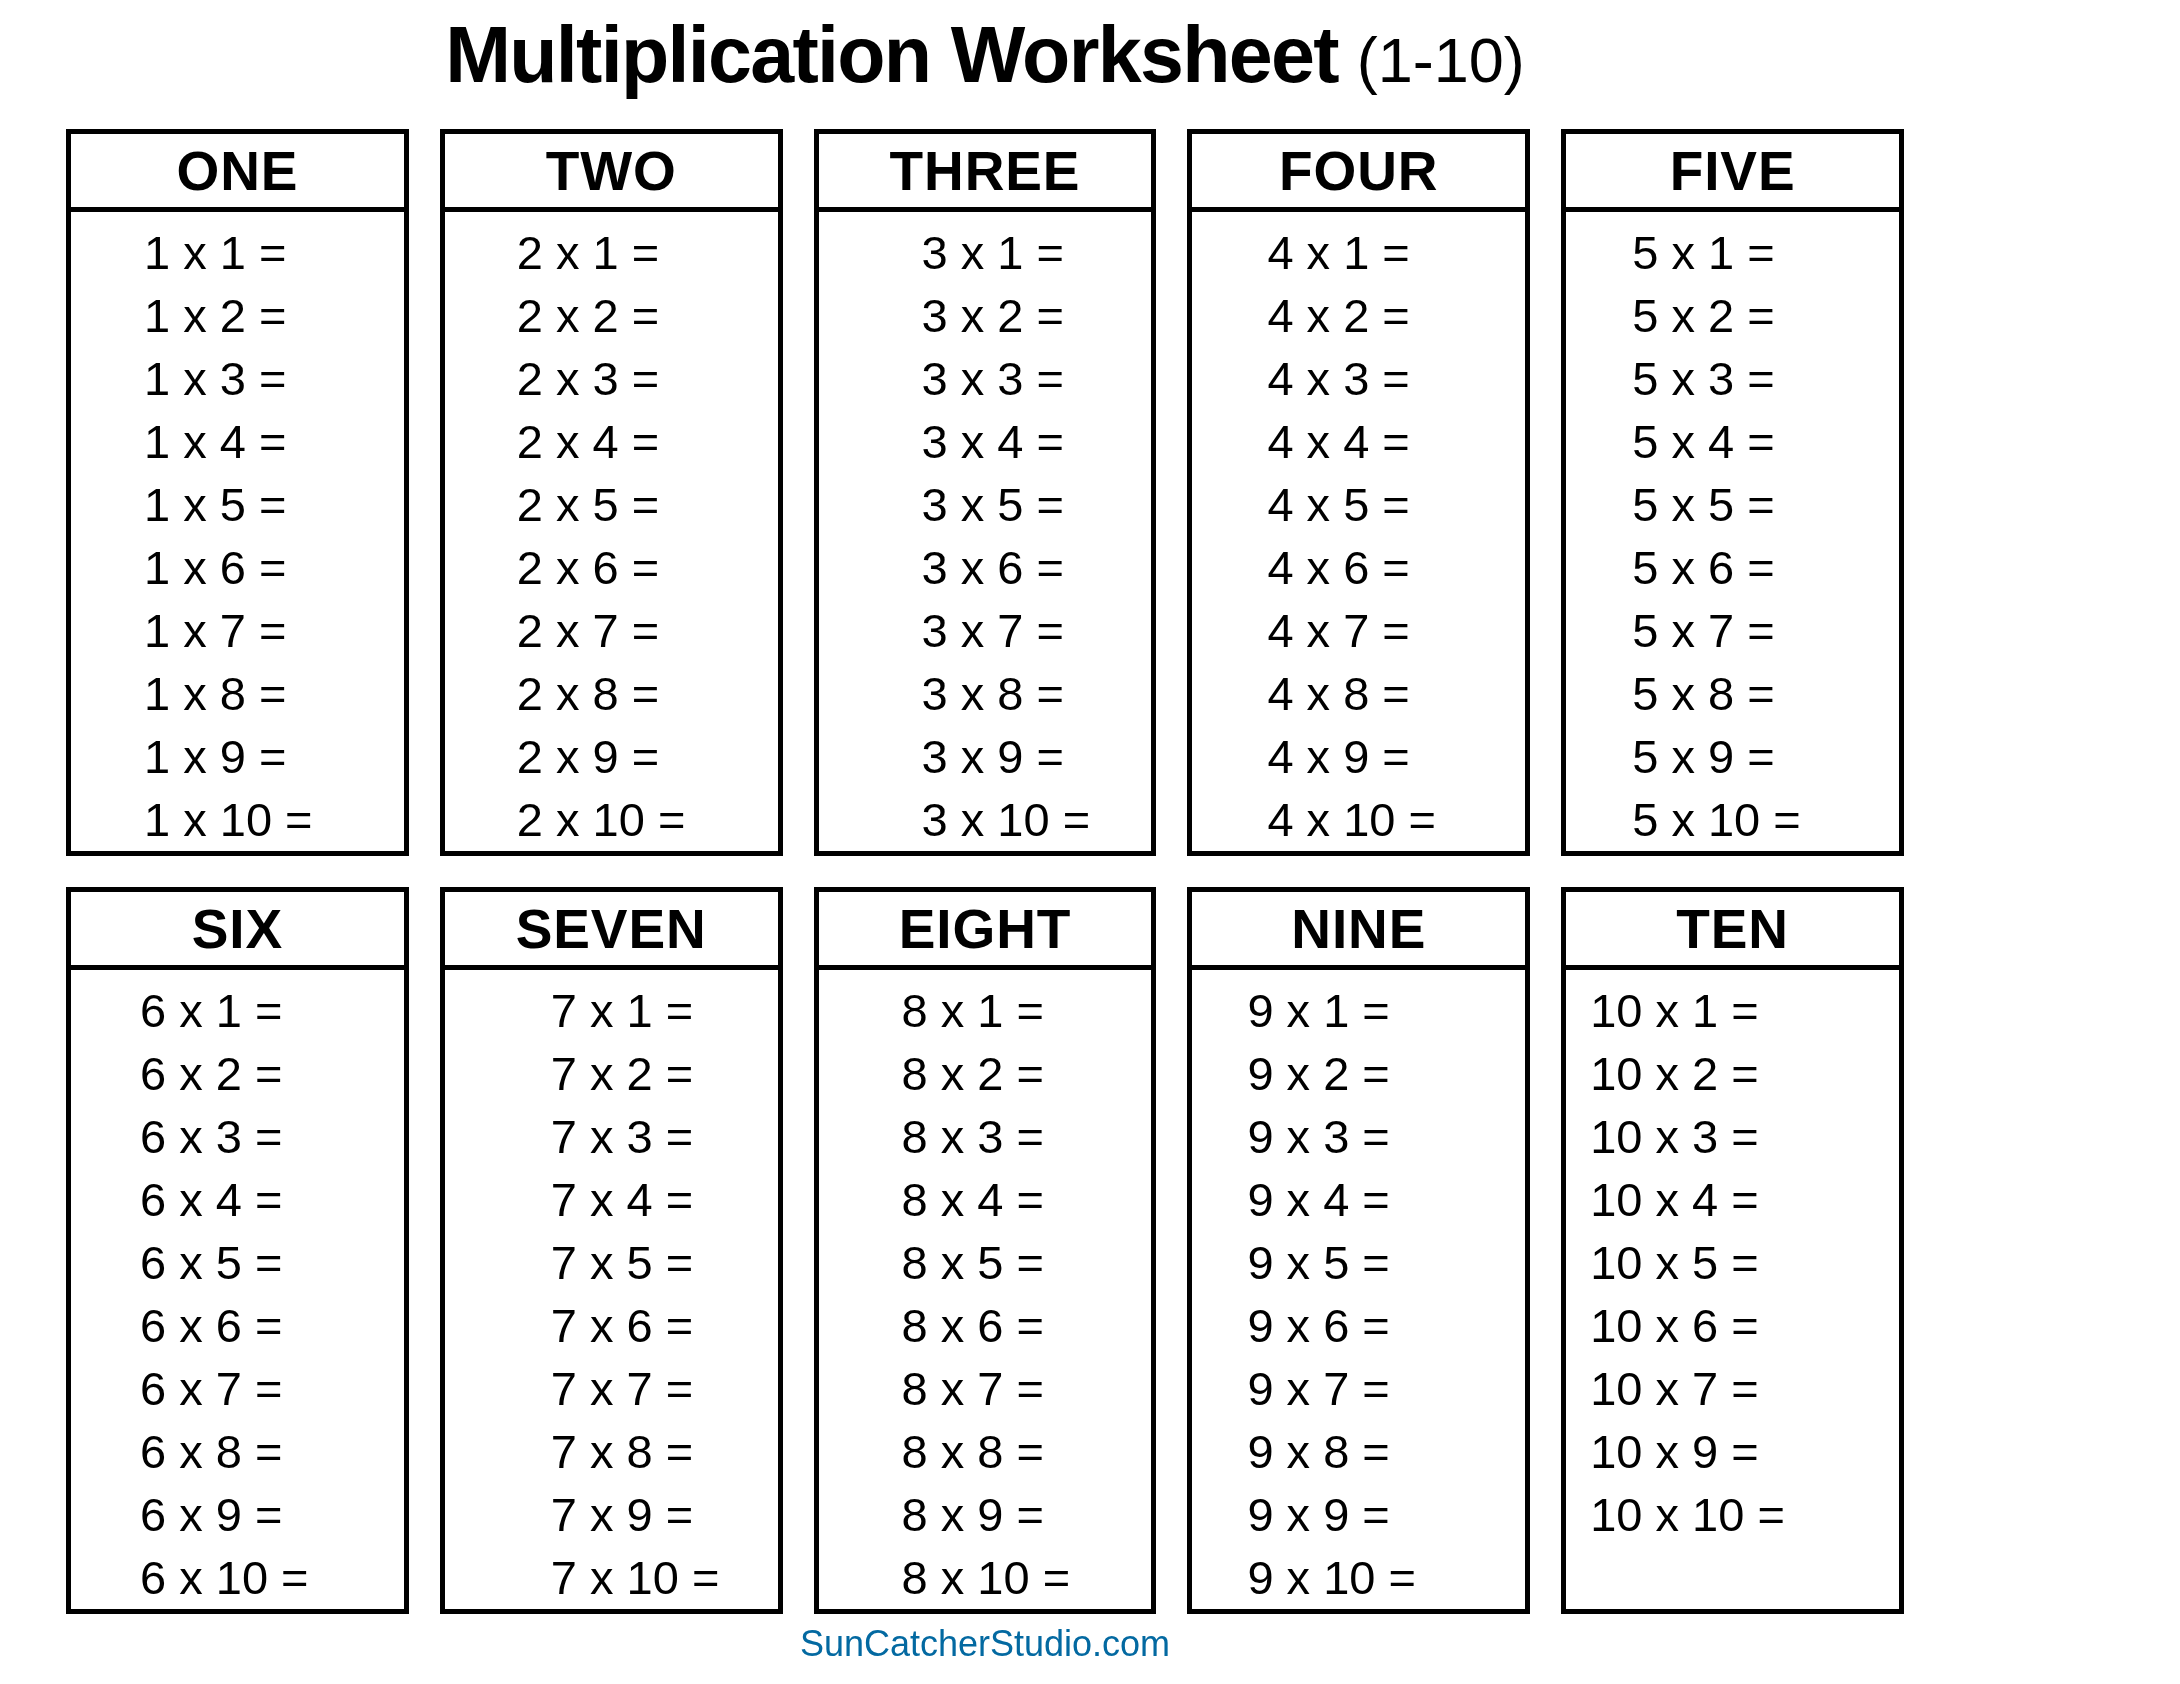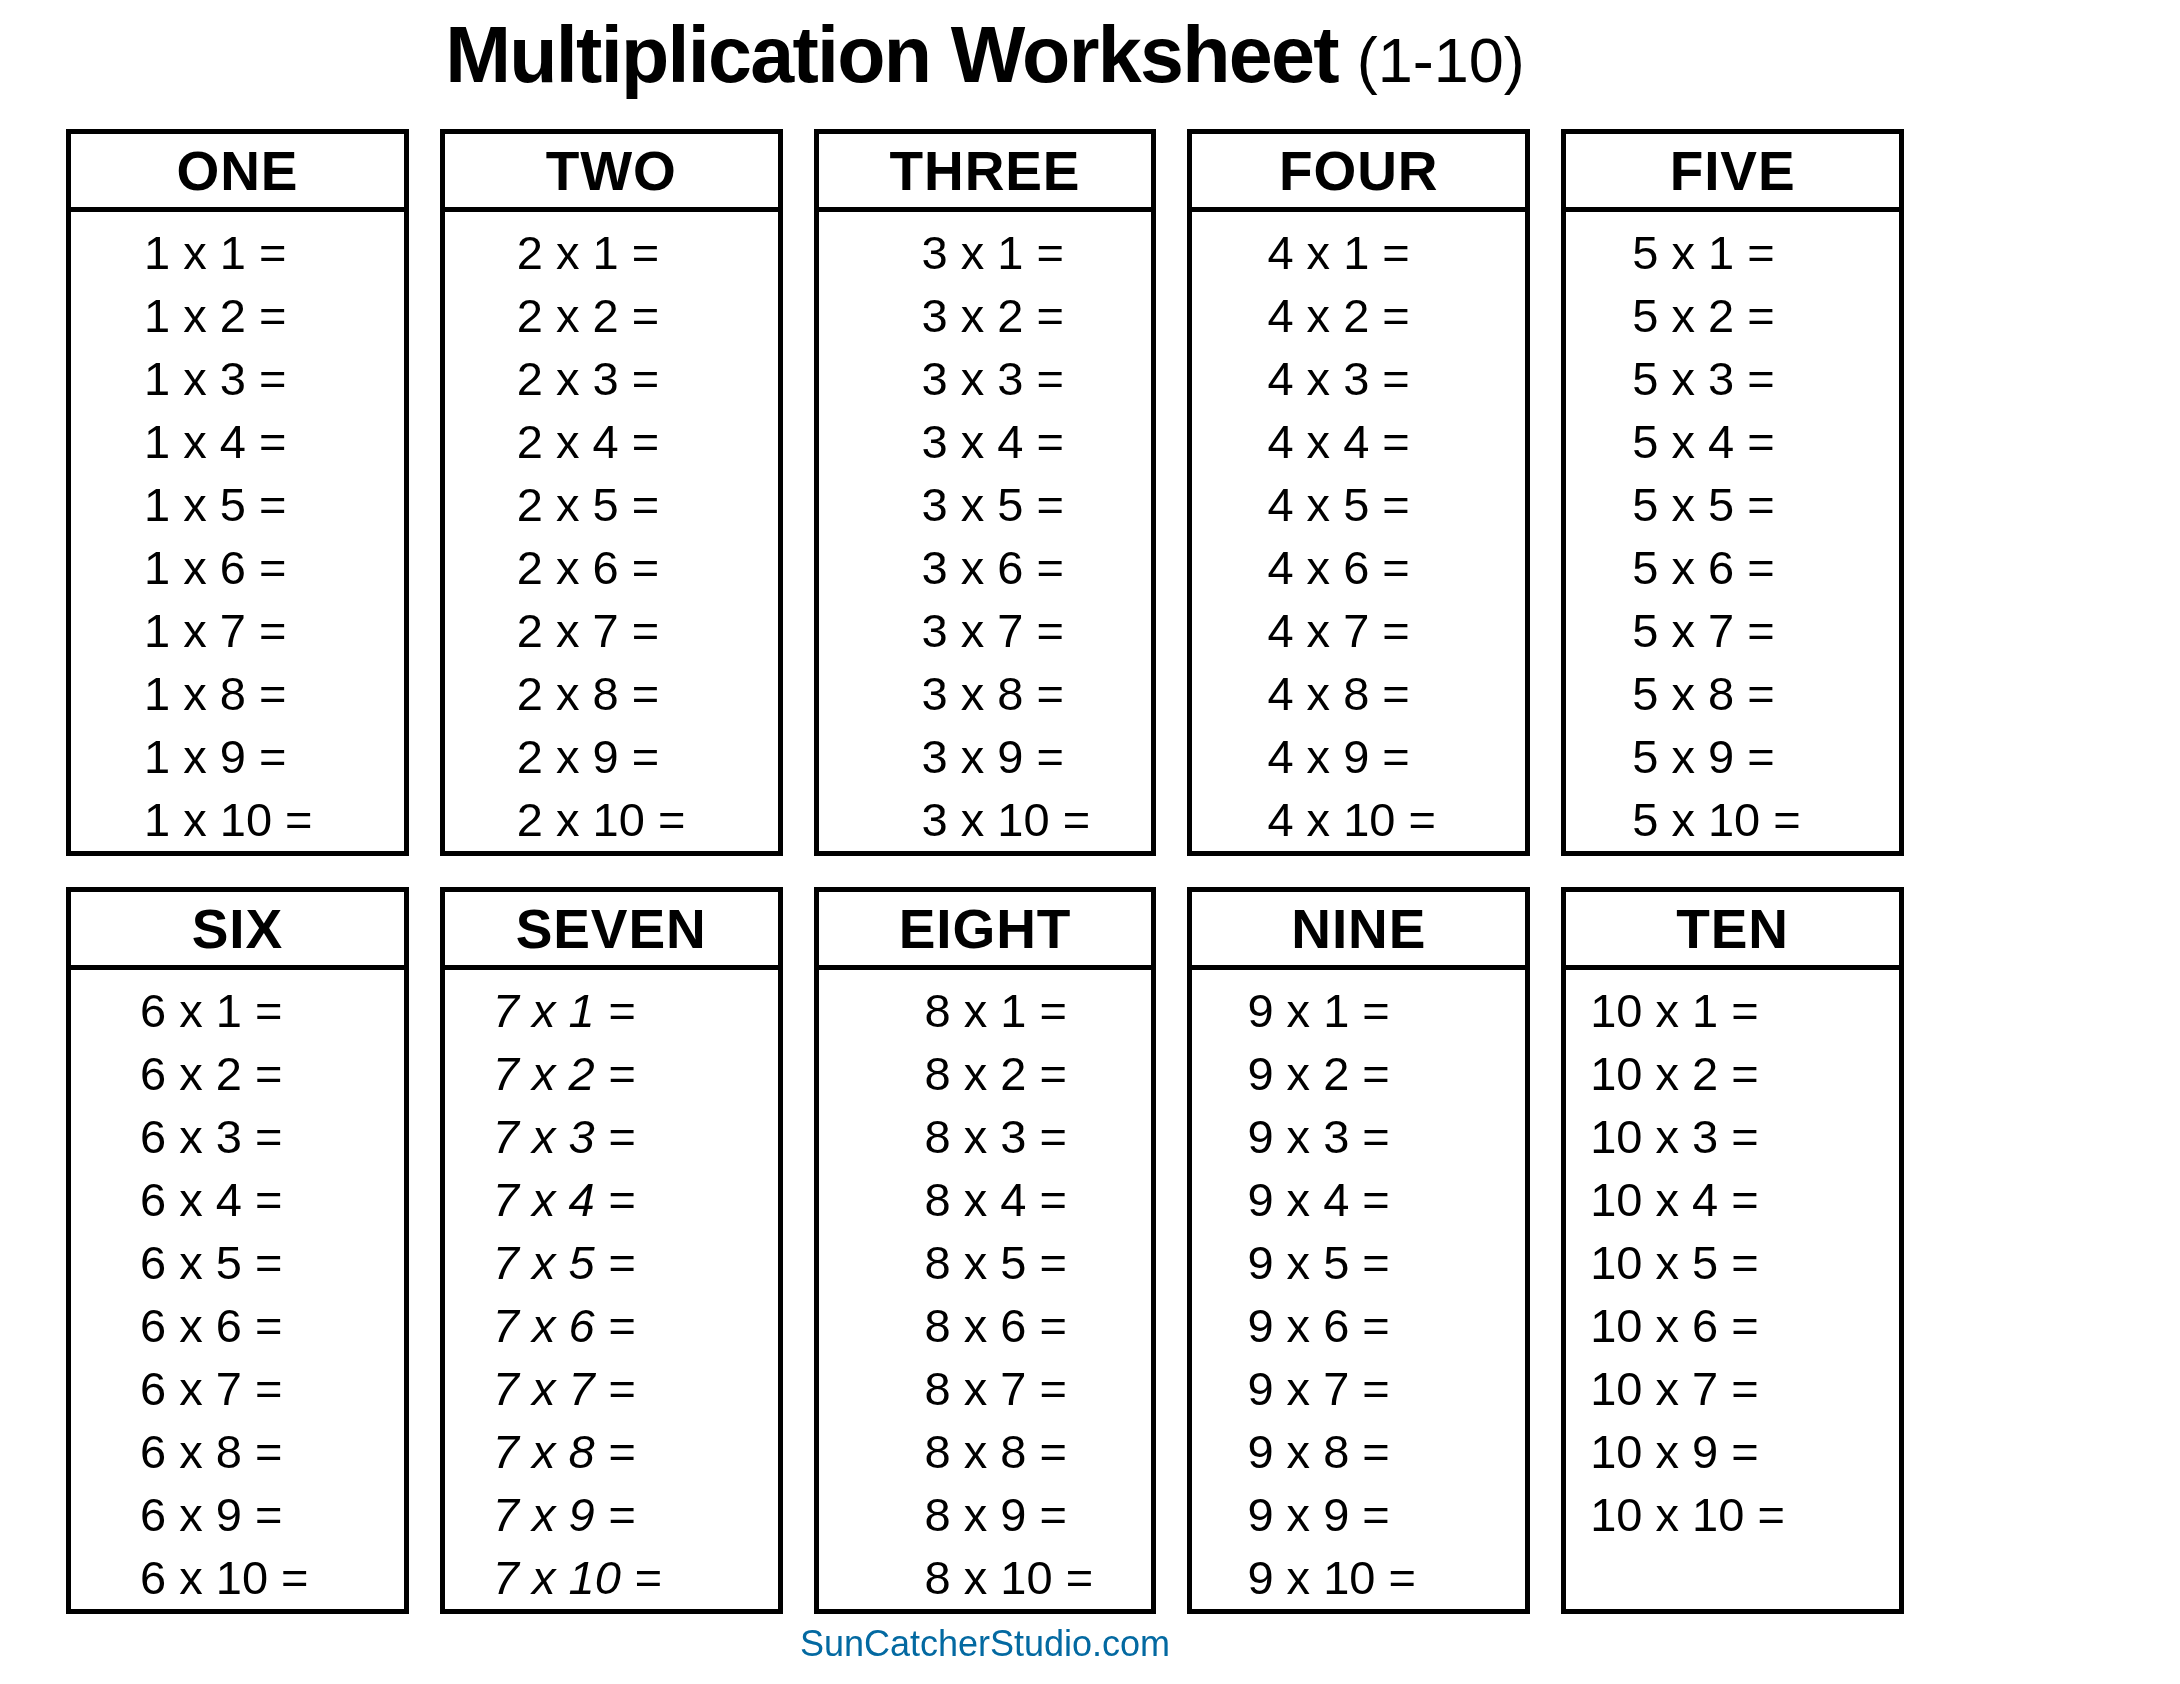--- a/index.html
+++ b/index.html
@@ -64,22 +64,22 @@
   }
   .eq { display: block; white-space: pre; }
 
   
   .box:nth-child(1)  .box-body { padding-left: 73px; }
   .box:nth-child(2)  .box-body { padding-left: 72px; }
   .box:nth-child(3)  .box-body { padding-left: 103px; }
   .box:nth-child(4)  .box-body { padding-left: 75px; }
   .box:nth-child(5)  .box-body { padding-left: 66px; }
   .box:nth-child(6)  .box-body { padding-left: 69px; }
-  .box:nth-child(7)  .box-body { padding-left: 48px; font-style: italic; }
-  .box:nth-child(8)  .box-body { padding-left: 106px; }
+  .box:nth-child(7)  .box-body { padding-left: 106px; }
+  .box:nth-child(8)  .box-body { padding-left: 83px; }
   .box:nth-child(9)  .box-body { padding-left: 55px; }
   .box:nth-child(10) .box-body { padding-left: 24px; }
 
   
   .footer {
     margin-top: 8.5px;
     text-align: center;
     font-size: 36px;
     color: #0369a1;
   }

